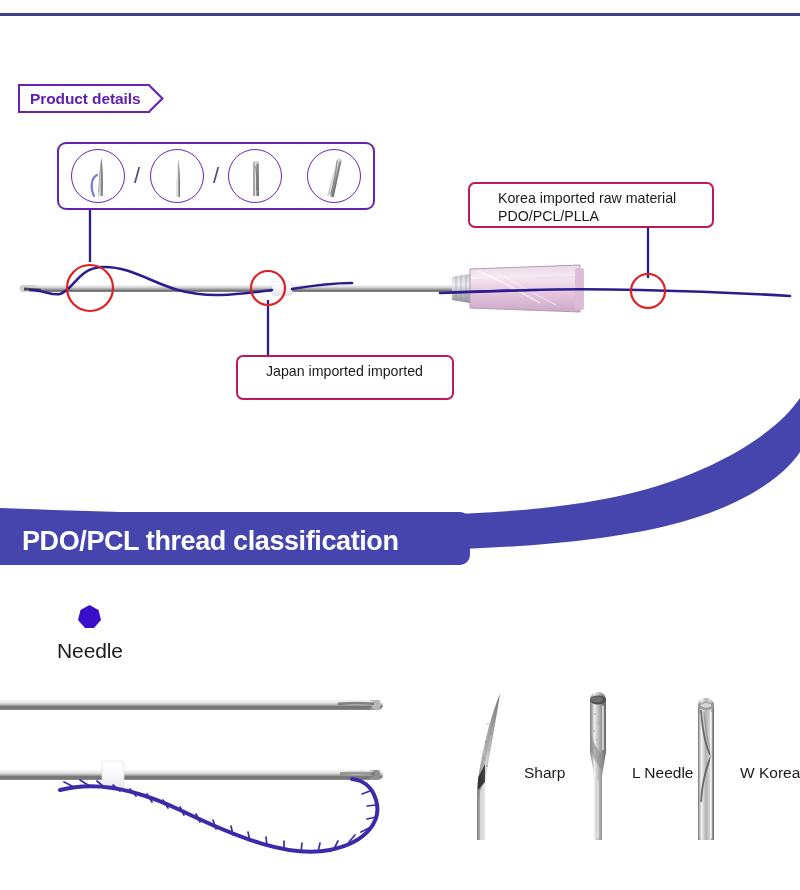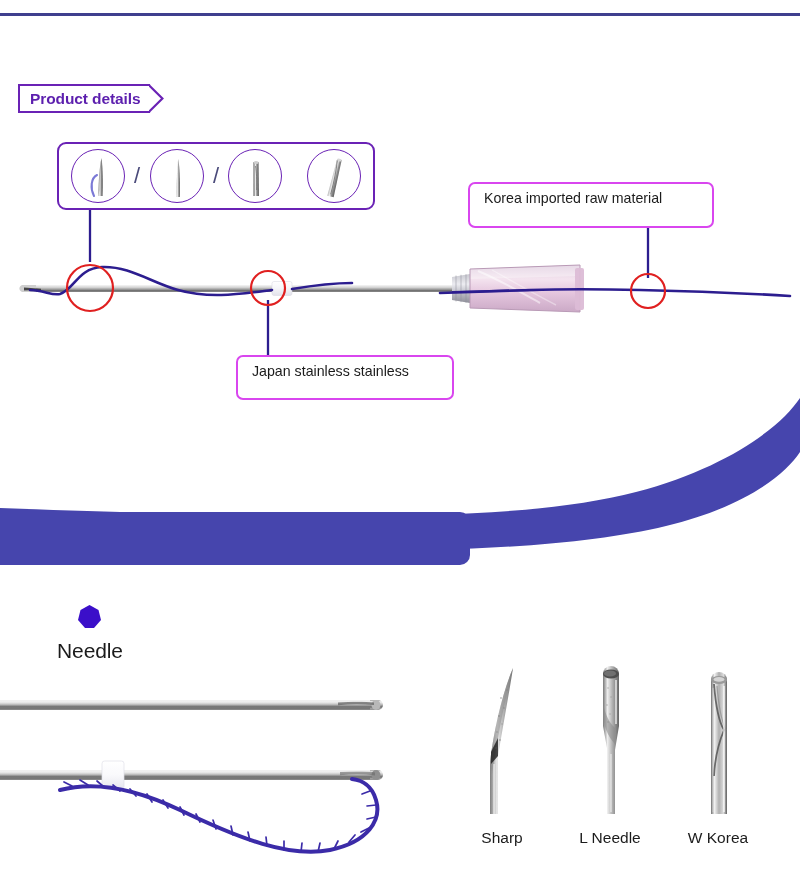--- a/index.html
+++ b/index.html
@@ -102,25 +102,25 @@
     font-weight: 300;
     line-height: 1;
     margin: 0 -2px;
     flex: 0 0 auto;
   }
   .slash.hidden { visibility: hidden; }
 
   
   .callout {
     position: absolute;
-    border: 2px solid #d946ef;
+    border: 2px solid #be185d;
     border-radius: 7px;
     background: #ffffff;
     box-sizing: border-box;
-    padding: 6px 9px 7px 14px;
+    padding: 6px 9px 7px 28px;
   }
   .callout .line {
     font-size: 14.2px;
     color: #1b1b1b;
     line-height: 1.24;
     white-space: nowrap;
   }
   #callout-korea { left: 468px; top: 182px; width: 246px; height: 46px; }
   #callout-japan { left: 236px; top: 355px; width: 218px; height: 45px; }
 
@@ -202,21 +202,21 @@
     height: 200px;
     display: flex;
     align-items: flex-end;
     justify-content: space-between;
     padding: 0 14px;
     box-sizing: border-box;
   }
   .tip-item {
     width: 96px;
     display: flex;
-    flex-direction: column;
+    flex-direction: row;
     align-items: center;
   }
   .tip-art {
     height: 155px;
     display: flex;
     align-items: flex-end;
     justify-content: center;
   }
   .tip-label {
     margin-top: 11px;
@@ -295,24 +295,25 @@
             <ellipse cx="27.1" cy="9.5" rx="2.3" ry="1.3" fill="#d8d8d8"></ellipse>
           </g>
         </svg>
       </div>
 
     </div>
   </div>
 
   <div class="callout" id="callout-korea">
     <div class="line">Korea imported raw material</div>
+    <div class="line">PDO/PCL/PLLA</div>
   </div>
 
   <div class="callout" id="callout-japan">
-    <div class="line">Japan stainless stainless</div>
+    <div class="line">Japan imported imported</div>
   </div>
 
   <svg class="vector-layer" width="800" height="890" viewBox="0 0 800 890">
     <defs>
       <linearGradient id="shaftGrad" x1="0" y1="0" x2="0" y2="1">
         <stop offset="0" stop-color="#8f8f8f"></stop>
         <stop offset="0.25" stop-color="#e8e8e8"></stop>
         <stop offset="0.5" stop-color="#b5b5b5"></stop>
         <stop offset="0.78" stop-color="#7d7d7d"></stop>
         <stop offset="1" stop-color="#9e9e9e"></stop>
@@ -391,20 +392,23 @@
   </svg>
 
   <svg class="banner-layer" width="800" height="200" viewBox="0 0 800 200">
 
     <path d="M800,18 C780,48 726,88 636,112 C520,142 330,140 0,128
              L0,163 C340,175 540,176 666,146 C744,127 784,96 800,72 Z" fill="#4645ad"></path>
 
     <path d="M0,132 L460,132 A10,10 0 0 1 470,142 L470,175 A10,10 0 0 1 460,185 L0,185 Z" fill="#4645ad"></path>
   </svg>
 
+  <div class="banner-title">
+    <span>PDO/PCL thread classification</span>
+  </div>
 
   <div class="needle-head">
     <svg class="hepta" viewBox="0 0 25 25">
       <polygon points="12.5,1 21.5,6 24,16 17,24 8,24 1,16 3.5,6" fill="#3b0fc9"></polygon>
     </svg>
     <span class="needle-head-label">Needle</span>
   </div>
 
   <svg class="thread-layer" width="420" height="230" viewBox="0 0 420 230">
     <defs>

